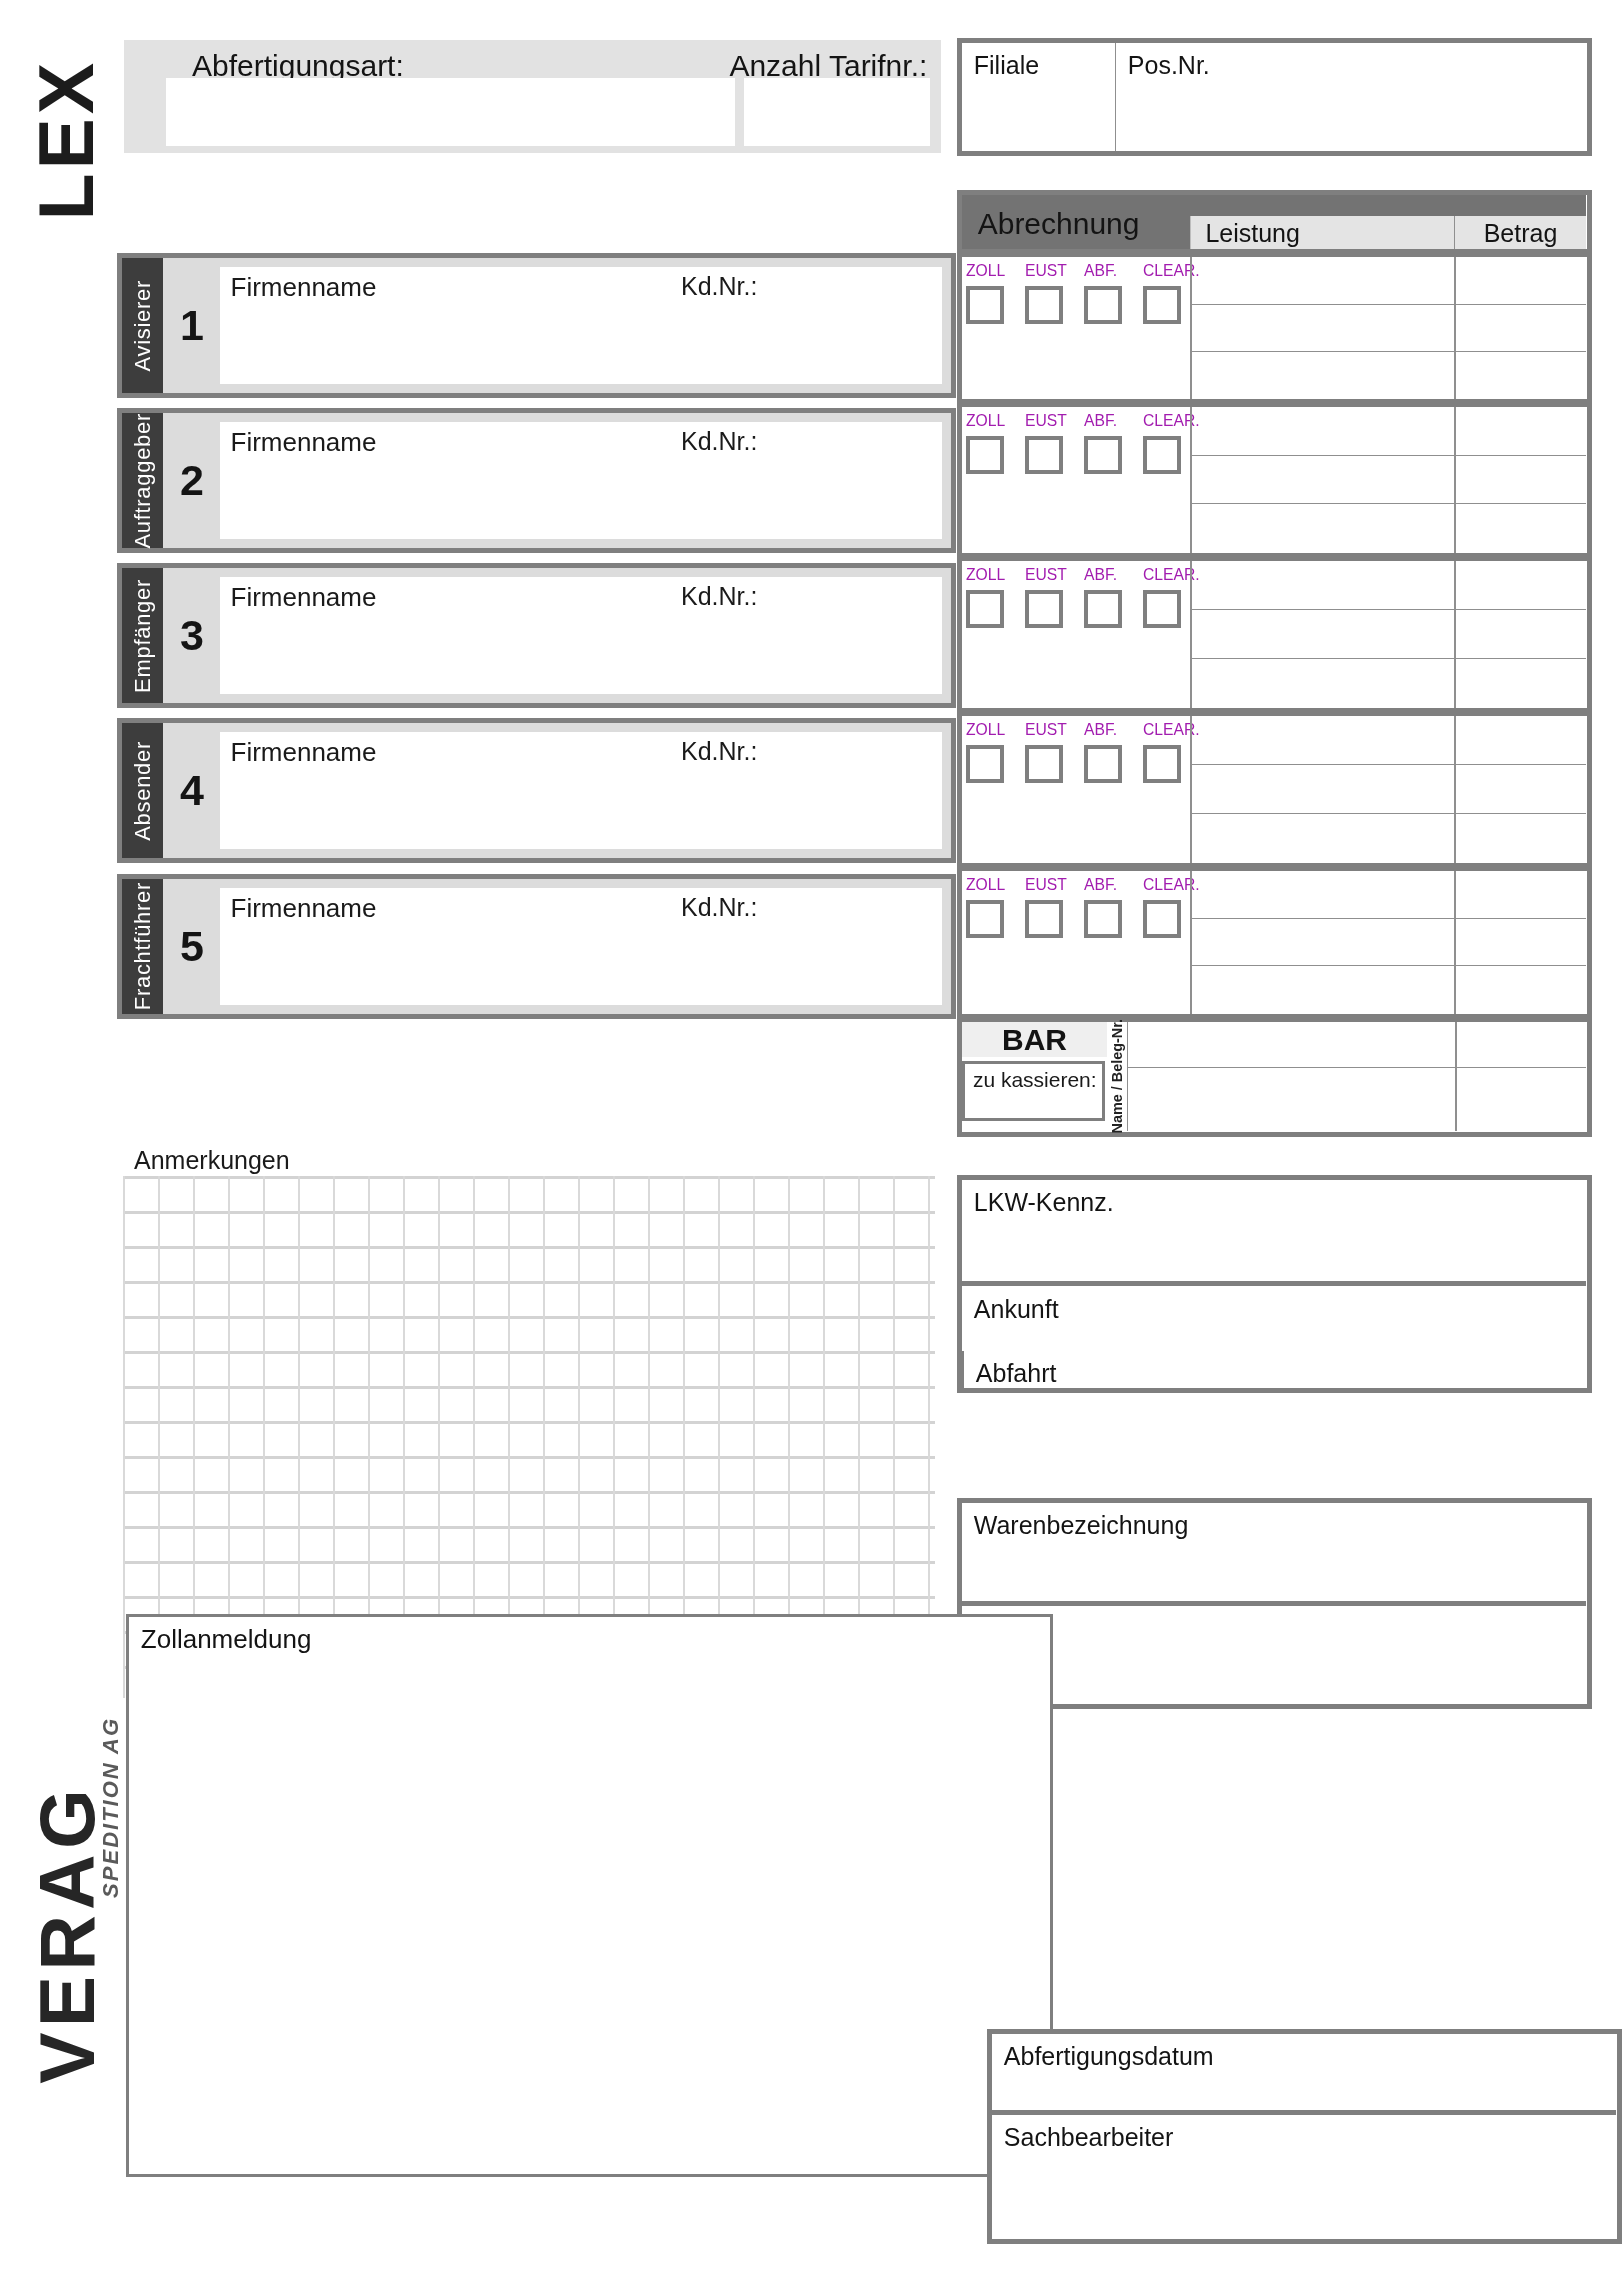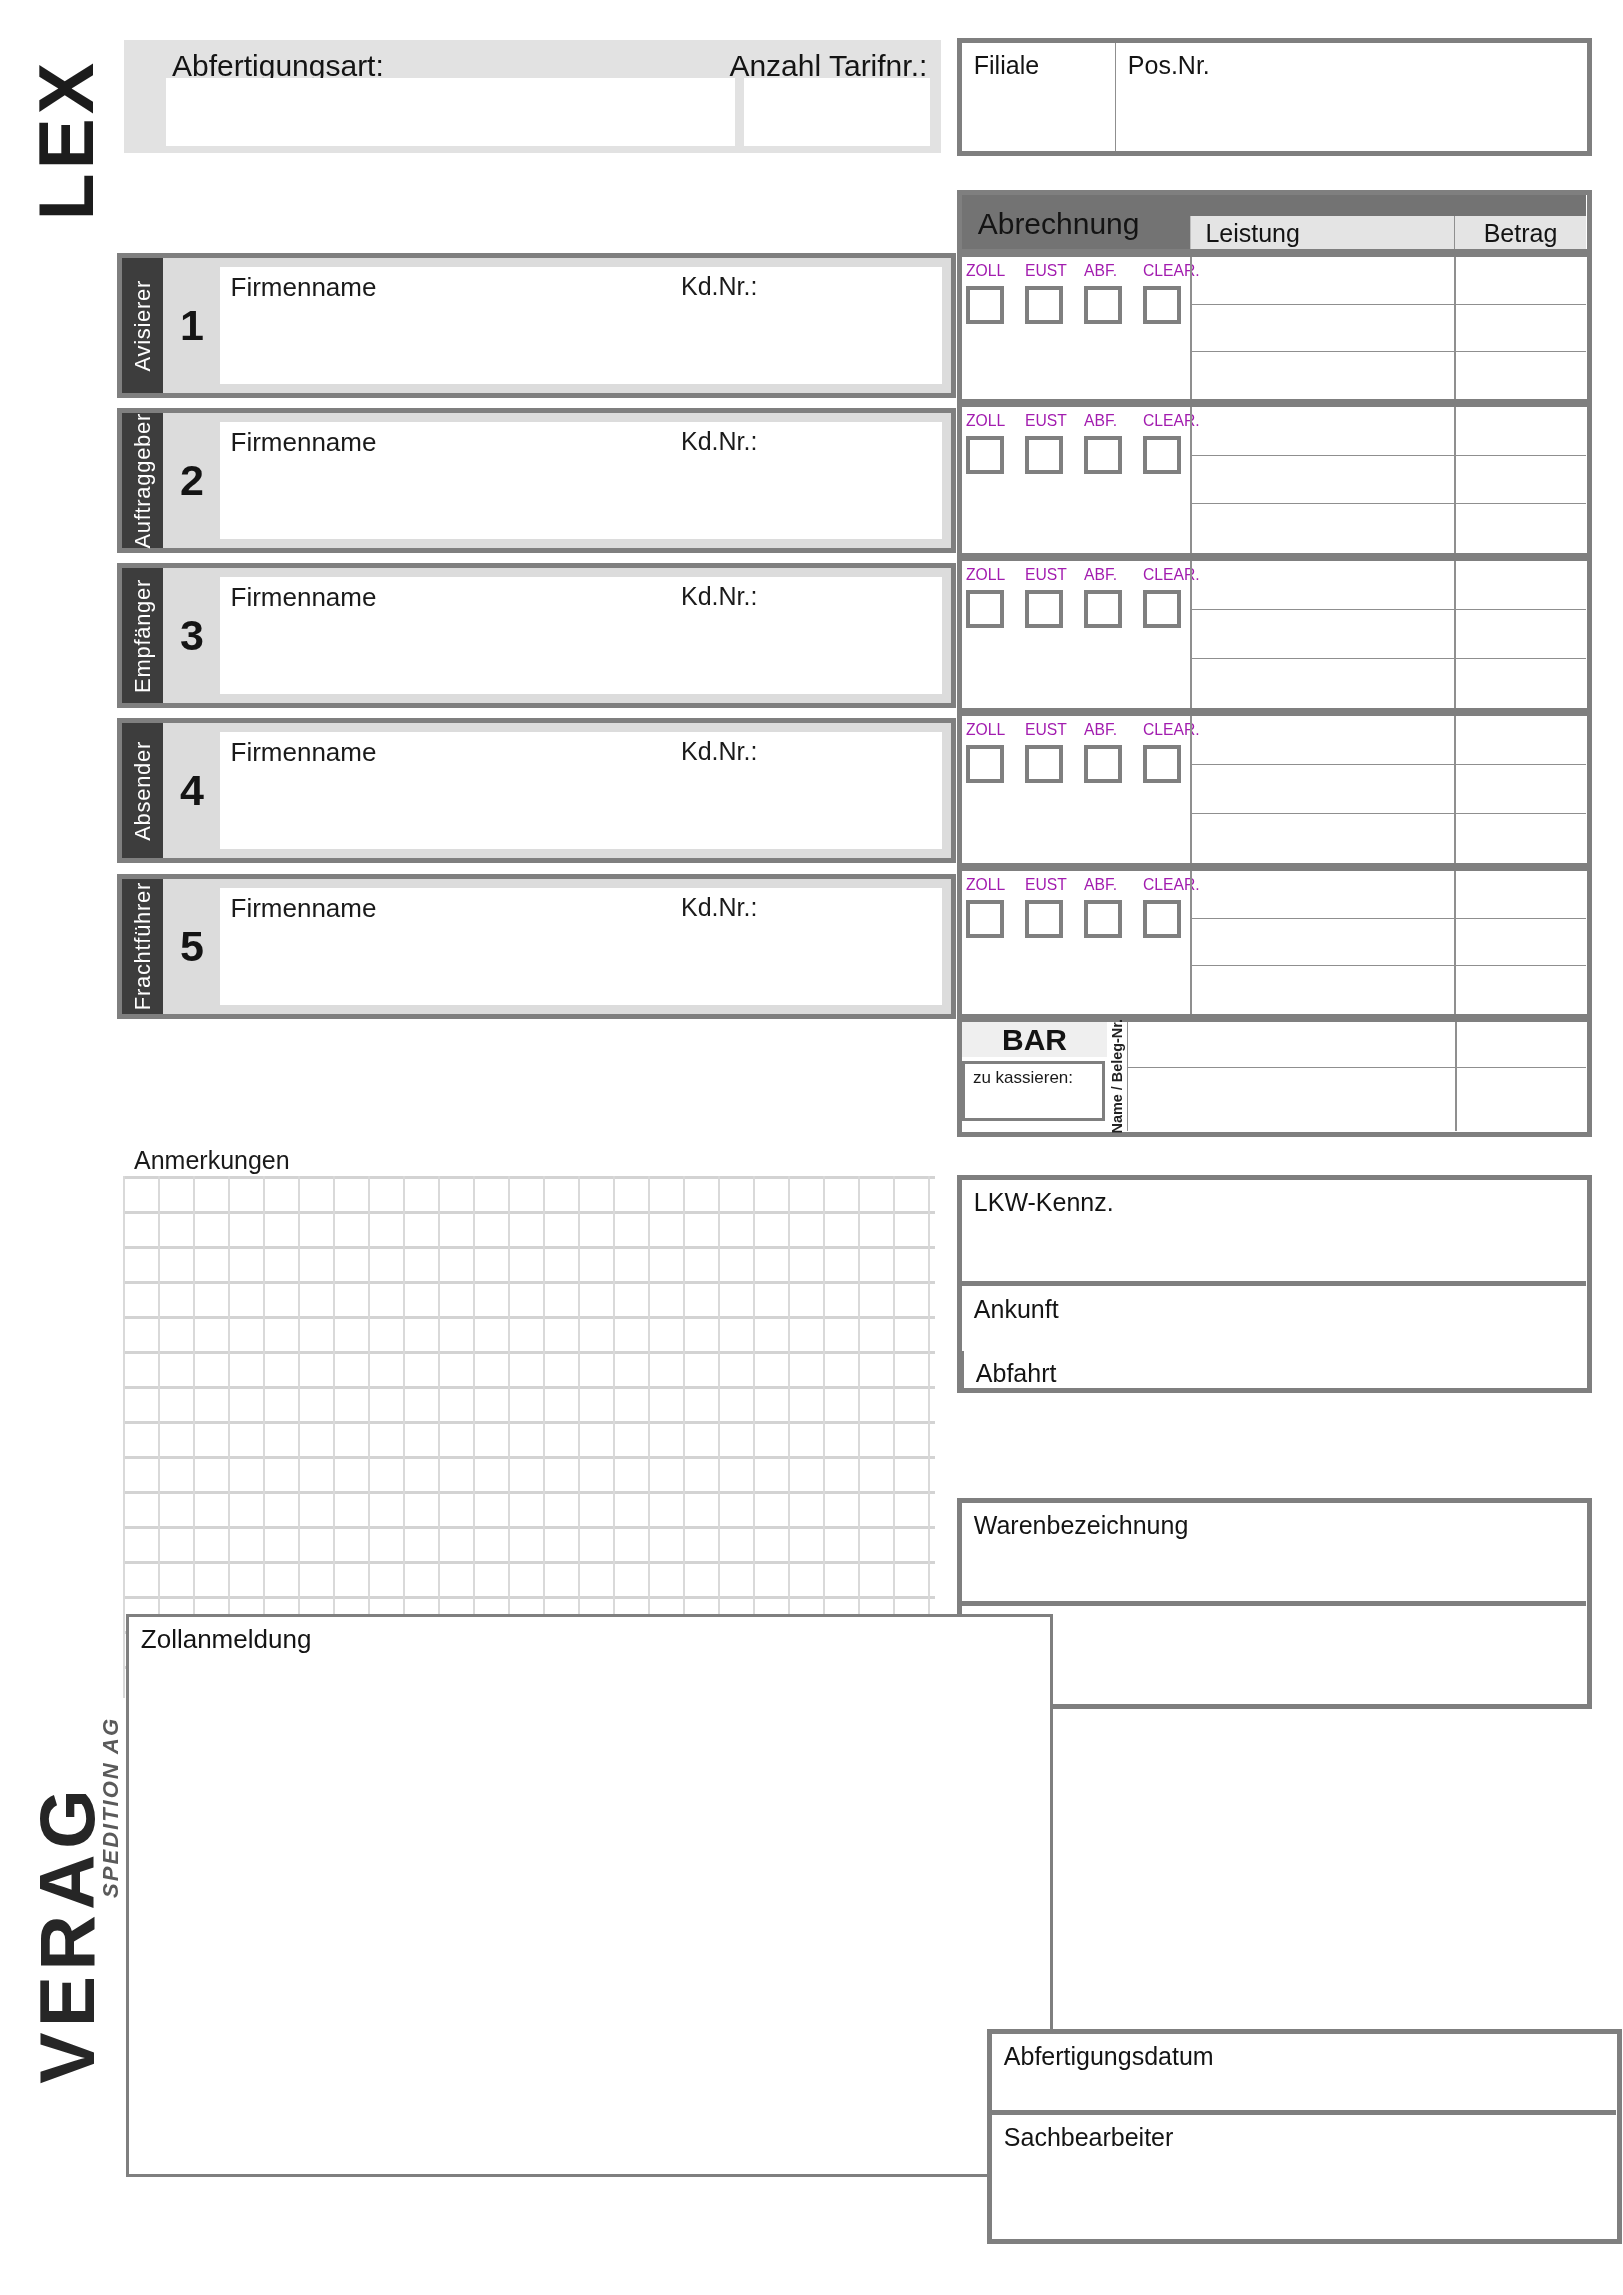--- a/index.html
+++ b/index.html
@@ -12,21 +12,21 @@
   .vwrap { display:flex; align-items:center; justify-content:center; }
   .vtext { writing-mode:vertical-rl; transform:rotate(180deg); white-space:nowrap; }
 
   
   .lex { left:25px; top:38px; width:82px; height:204px; }
   .lex .vtext { font-size:77px; font-weight:bold; letter-spacing:3.9px; color:#1c1c1c; }
 
   
   .hdr-panel { left:124px; top:40px; width:817px; height:113px; background:#e2e2e2; }
   .hdr-label { position:absolute; top:9.2px; font-size:30px; color:#141414; }
-  .hdr-label.abf { left:48px; }
+  .hdr-label.abf { left:68px; }
   .hdr-label.anz { right:13.7px; }
   .hdr-input { position:absolute; top:38px; height:68px; background:#ffffff; }
   .hdr-input.i1 { left:42px; width:569px; }
   .hdr-input.i2 { left:620px; width:186px; }
 
   
   .filiale-panel { left:957px; top:38px; width:635px; height:118px; border:5.2px solid #7f7f7f; background:#fff; display:flex; }
   .filiale-cell { width:153px; height:100%; }
   .posnr-cell { flex:1; height:100%; border-left:1.3px solid #8f8f8f; }
   .cell-label { display:block; padding:7.9px 0 0 11.8px; font-size:25px; color:#141414; }
@@ -54,21 +54,21 @@
   .cb-box { position:absolute; top:29px; width:38px; height:38px; border:4.6px solid #7f7f7f; background:#fff; }
   .cl0 { left:3.9px; } .cl1 { left:63px; } .cl2 { left:122px; } .cl3 { left:181px; }
   .rtable { position:absolute; left:228px; top:0; bottom:0; width:396px; border-left:2px solid #8f8f8f; display:grid; grid-template-columns:262px 1fr; grid-auto-rows:1fr; }
   .rtable .lc { border-bottom:1.3px solid #8f8f8f; }
   .rtable .bc { border-left:2px solid #8f8f8f; border-bottom:1.3px solid #8f8f8f; }
   .rtable .last { border-bottom:none; }
 
   
   .bar-cell { position:absolute; left:0; top:0; width:145px; height:35px; background:#efefef; display:flex; align-items:center; justify-content:center; font-size:30px; font-weight:bold; color:#141414; }
   .zu-box { position:absolute; left:0; top:39px; width:143px; height:60px; background:#fff; border:3.9px solid #7f7f7f; }
-  .zu-box span { display:block; padding:3.9px 0 0 7.9px; font-size:17px; }
+  .zu-box span { display:block; padding:3.9px 0 0 7.9px; font-size:21px; }
   .name-strip { position:absolute; left:145px; top:0; bottom:0; width:19.6px; }
   .name-strip .vtext { font-size:14.4px; font-weight:bold; color:#222; }
   .btable { position:absolute; left:165px; top:0; bottom:0; width:459px; border-left:1.3px solid #8f8f8f; display:grid; grid-template-columns:327px 1fr; grid-template-rows:46px 1fr; }
   .btable .lc { border-bottom:1.3px solid #8f8f8f; }
   .btable .bc { border-left:2px solid #8f8f8f; border-bottom:1.3px solid #8f8f8f; }
   .btable .last { border-bottom:none; }
 
   
   .anm-label { left:134px; top:1146px; font-size:25px; }
   .anm-grid { left:123px; top:1176px; width:812px; height:522px;

